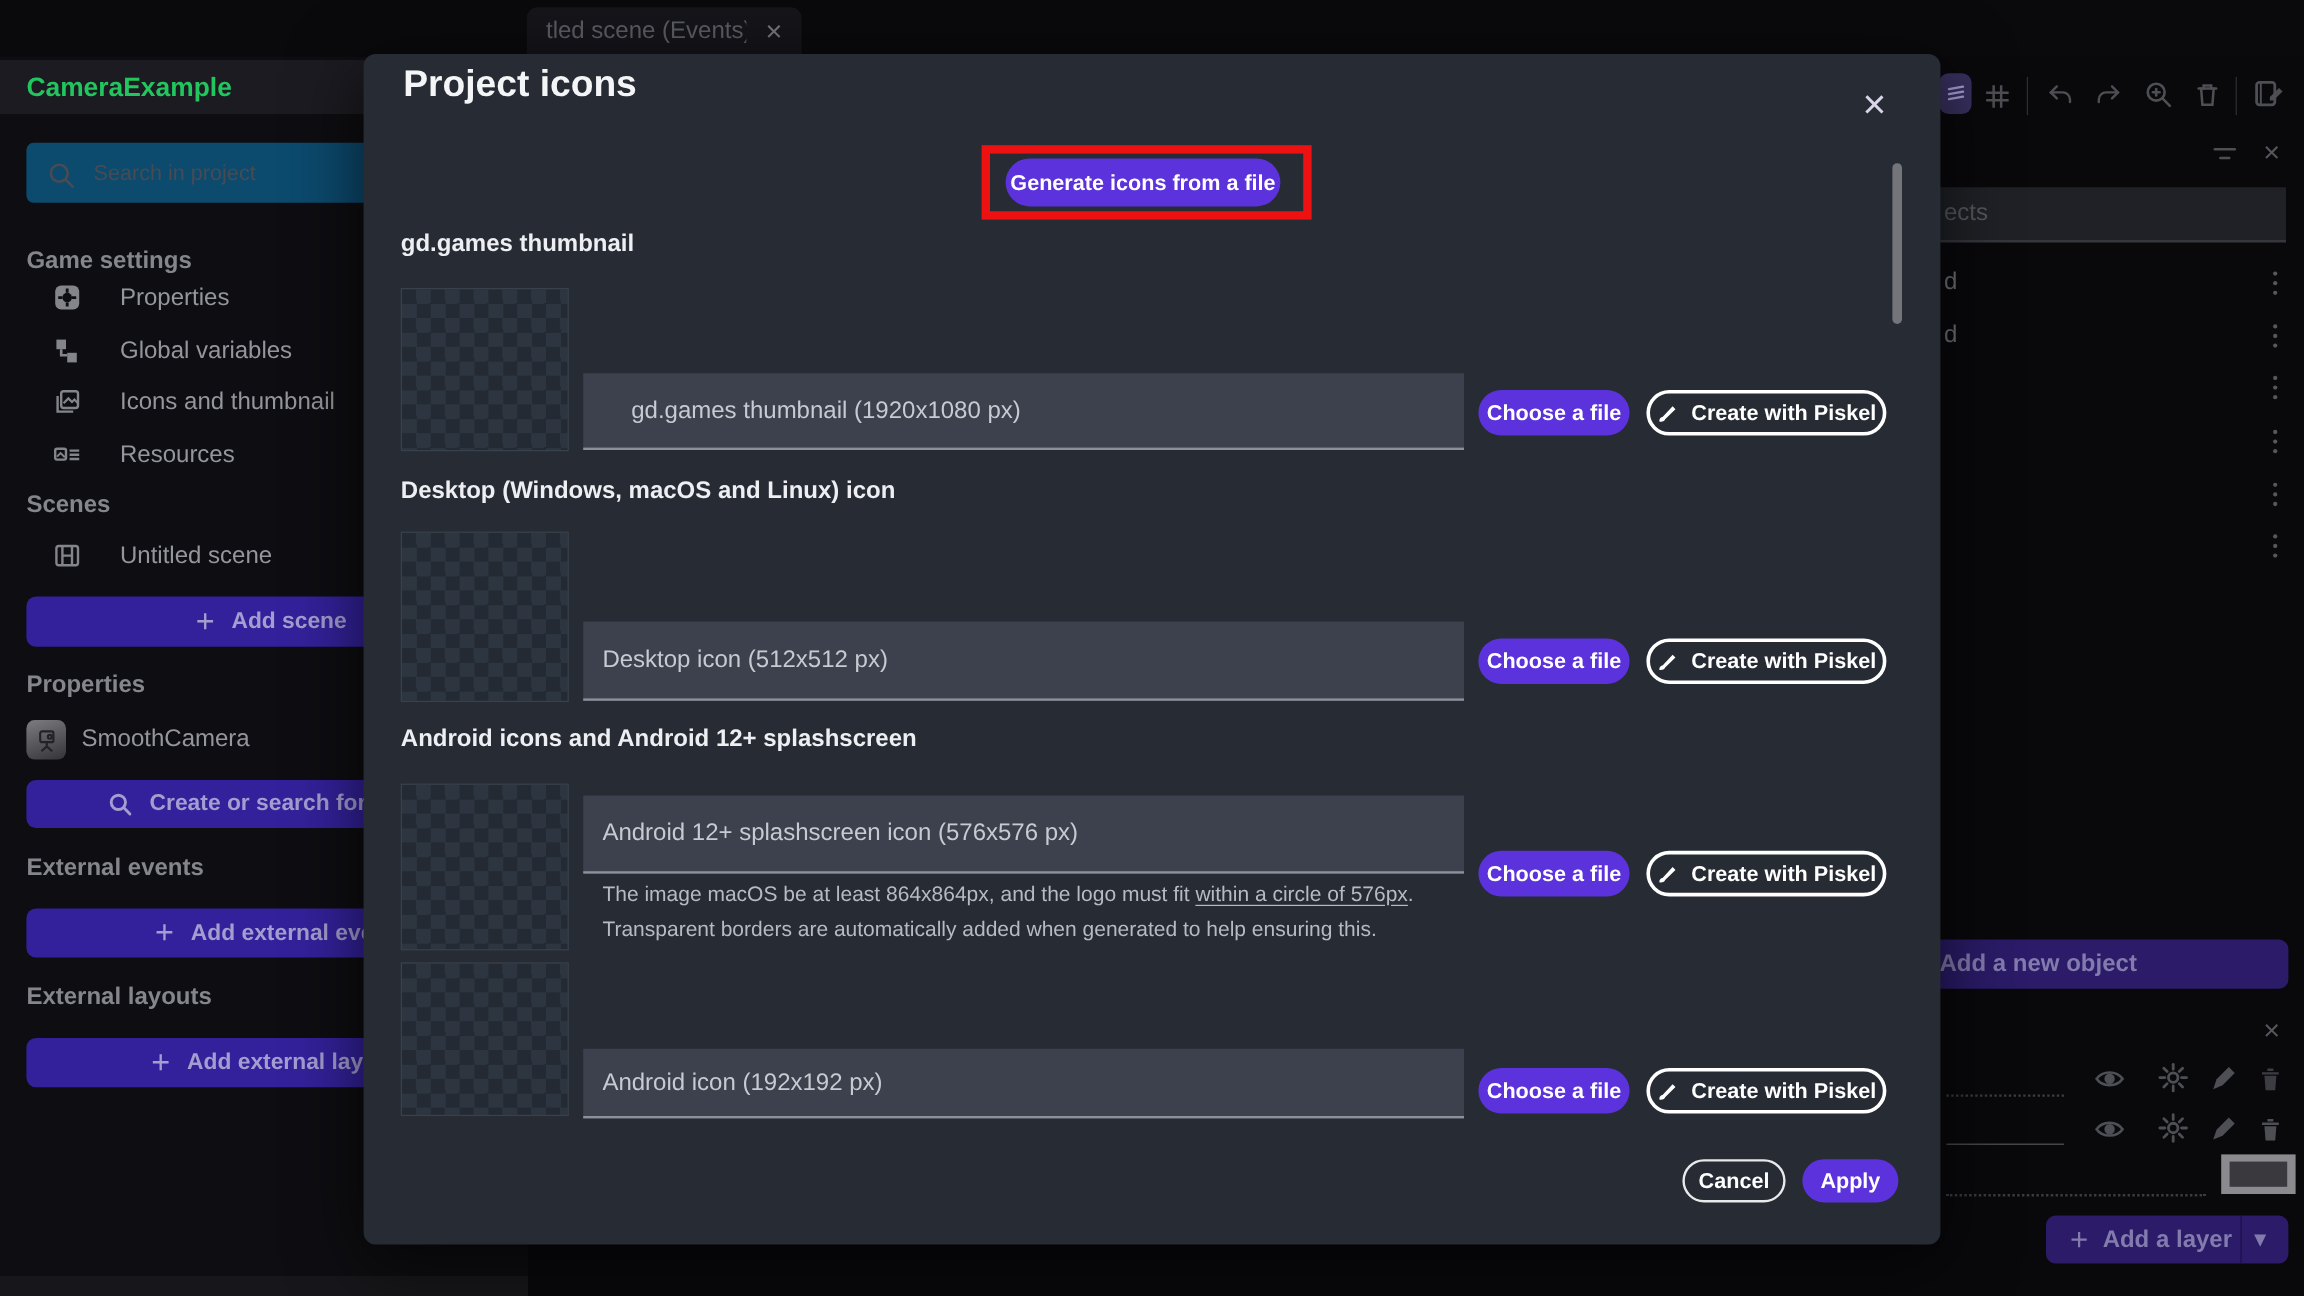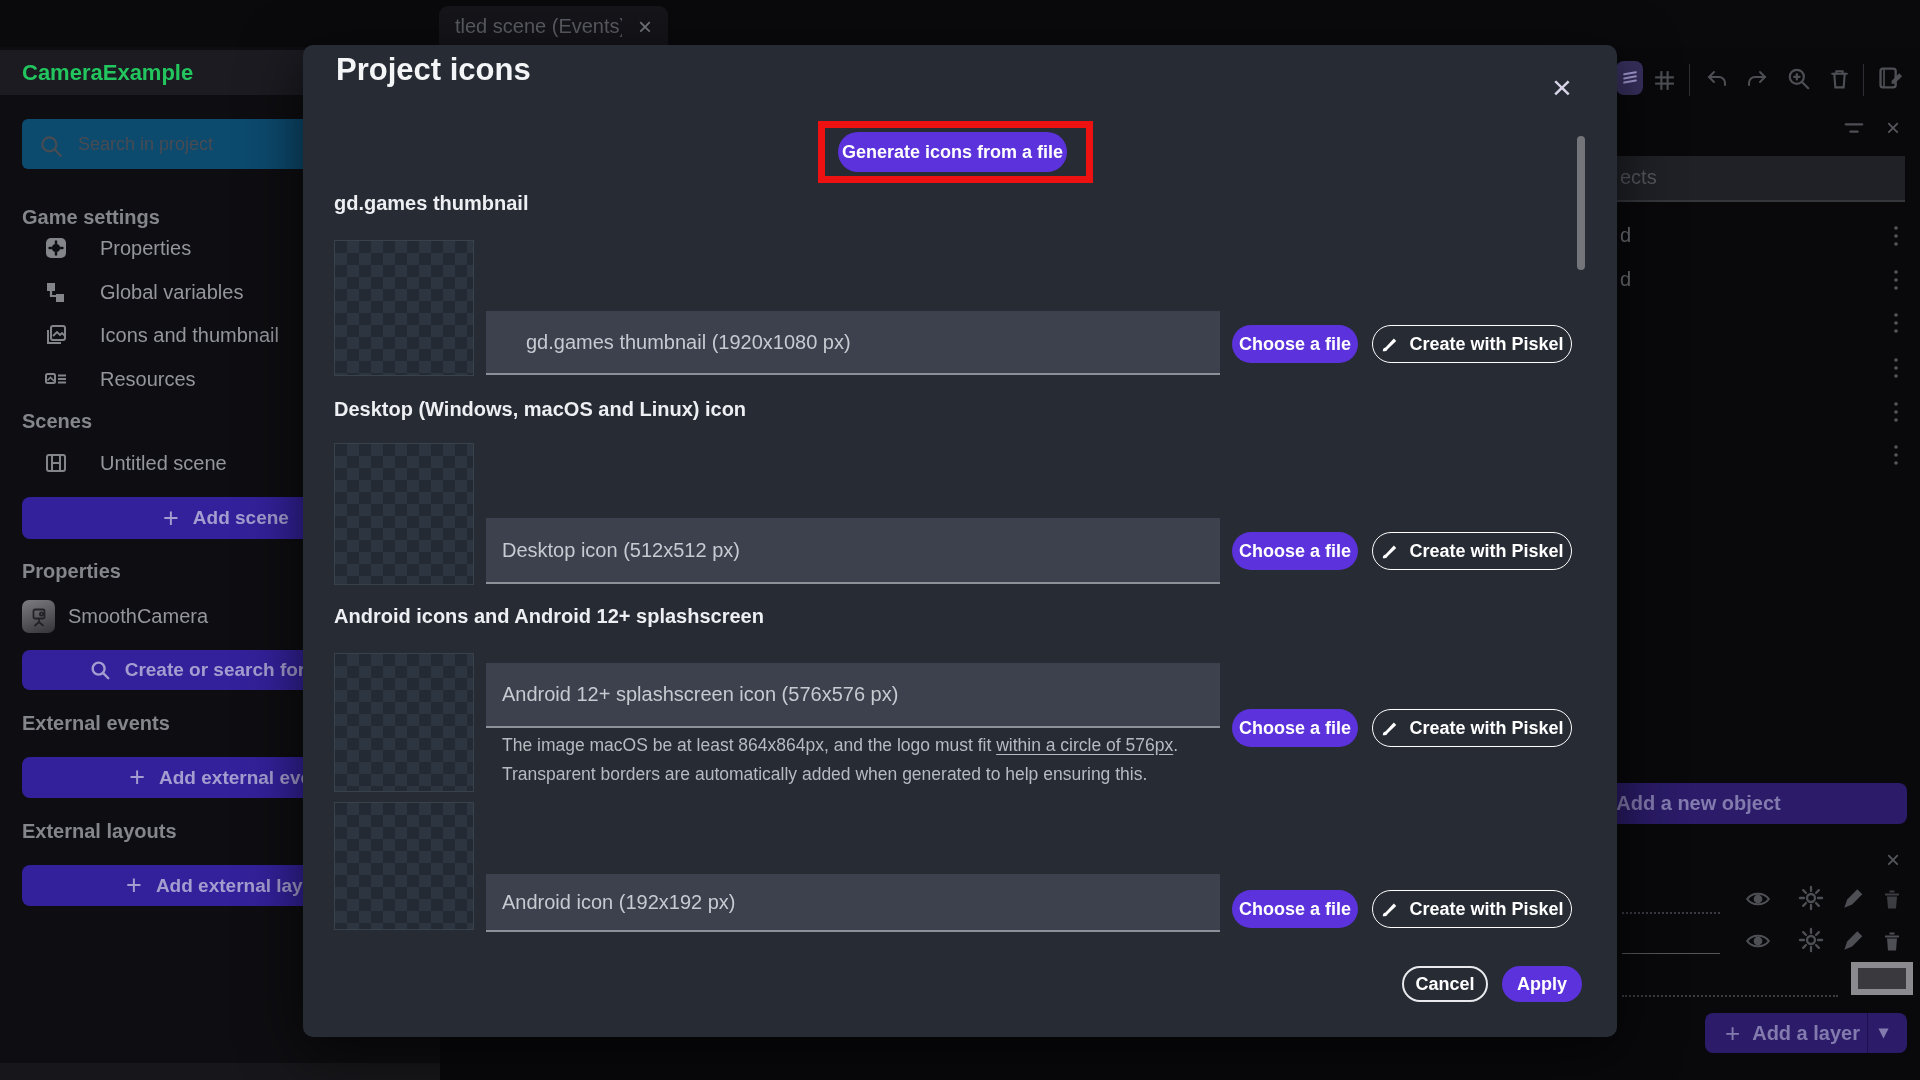--- a/index.html
+++ b/index.html
@@ -62,21 +62,21 @@
                 font-family:"Liberation Sans",sans-serif; }
   .scroll-thumb { left:1577px; top:136px; width:8px; height:134px; background:#74757b; border-radius:4px; }
   .sec-label { left:334px; color:#edeff2; font-size:20px; font-weight:bold; }
   .checker { left:334px; width:140px; border:1px solid #39414b;
              background:repeating-conic-gradient(#2d3540 0% 25%, #232a33 0% 50%); background-size:24px 24px; }
   .field { left:486px; width:734px; background:#3c414d; border:none; border-bottom:2px solid #8b9099;
            color:#cdd1d8; font-size:20px; padding:0 16px; font-family:"Liberation Sans",sans-serif; outline:none; }
   .field::placeholder { color:#c6cad1; }
   .choose-btn { left:1232px; width:126px; height:38px; border-radius:19px; }
   .piskel-btn { left:1372px; width:200px; height:38px; border-radius:19px; background:transparent;
-                border:1px solid #ffffff; color:#ffffff; font-weight:bold; font-size:18px;
+                border:3px solid #ffffff; color:#ffffff; font-weight:bold; font-size:18px;
                 display:flex; align-items:center; justify-content:center; gap:10px; cursor:pointer;
                 font-family:"Liberation Sans",sans-serif; }
   .helper { left:502px; width:740px; color:#b6bac1; font-size:17.5px; }
   .helper u { text-underline-offset:3px; }
   .cancel-btn { left:1402px; top:966px; width:86px; height:36px; border-radius:18px; background:transparent;
                 border:2px solid #e8e9ec; color:#fff; font-weight:bold; font-size:18px; cursor:pointer;
                 display:flex; align-items:center; justify-content:center; font-family:"Liberation Sans",sans-serif; }
   .apply-btn { left:1502px; top:966px; width:80px; height:36px; border-radius:18px; }
 </style>
 </head>

